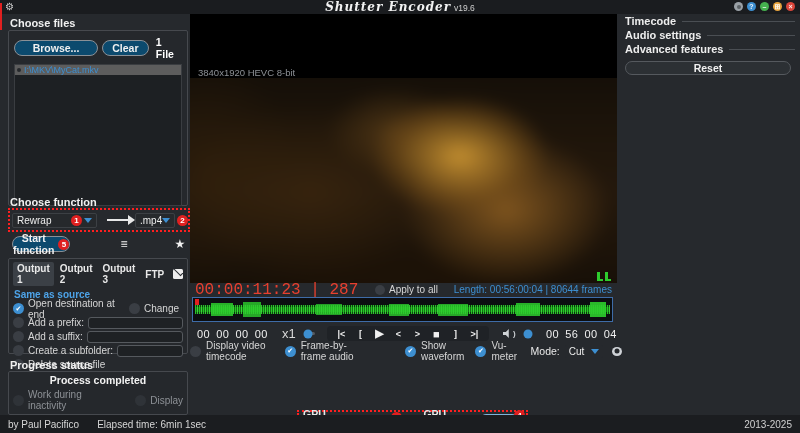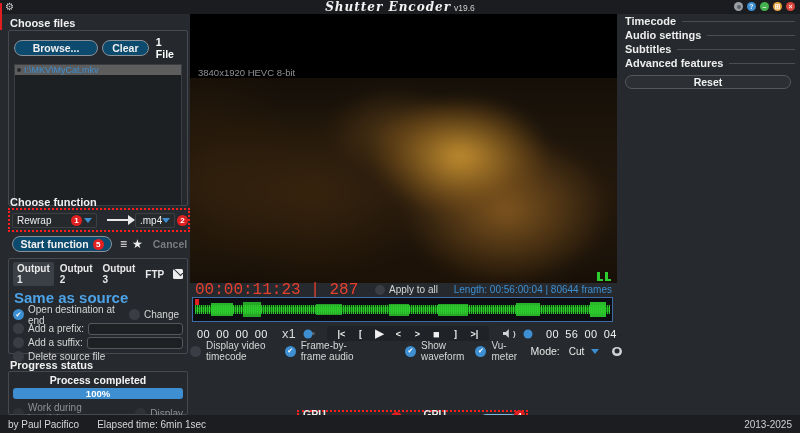--- a/index.html
+++ b/index.html
@@ -59,35 +59,35 @@
 
   #choose-fn-label { position:absolute; left:4px; top:182px; }
   #fn-annot { left:2px; top:194px; width:182px; height:24px; }
   #fn-row { position:absolute; left:6px; top:198px; width:176px; height:16px; display:flex; align-items:center; }
   #fn-select { width:98px; height:15px; }
   .fn-badge-in { margin-left:-2px; }
   #fn-arrow { position:relative; width:26px; height:2px; background:#e8e8e8; margin:0 6px 0 10px; }
   #fn-arrow::after { content:""; position:absolute; right:-6px; top:-4px; width:0; height:0;
     border-left:7px solid #e8e8e8; border-top:5px solid transparent; border-bottom:5px solid transparent; }
   #ext-select { width:40px; height:15px; }
-  #start-row { position:absolute; left:6px; top:222px; width:176px; height:16px; display:flex; align-items:center; }
+  #start-row { position:absolute; left:6px; top:222px; width:176px; height:16px; display:flex; align-items:center;gap:42px; }
   #start-btn { width:100px; height:16px; gap:4px; }
   .menu-icon { color:#f0f0f0; font-size:12px; margin-left:8px; letter-spacing:-1px; font-weight:bold;}
   .star-icon { color:#f0f0f0; font-size:12px; margin-left:6px; }
   #cancel-label { color:#787c80; font-weight:bold; font-size:10.5px; margin-left:10px; }
 
   #output-box { position:absolute; left:2px; top:244px; width:180px; height:96px; padding:3px 4px; }
   #tabs-row { display:flex; align-items:center; gap:2px; }
   .tab { font-weight:bold; font-size:10px; color:#e8e8e8; padding:1px 4px; border-radius:2px; }
   .tab.active { background:#3b4046; }
   .env { position:relative; width:15px; height:10px; background:#ededed; border-radius:1.5px;
     overflow:hidden; margin-left:3px; }
   .env::after { content:""; position:absolute; left:2px; top:-6px; width:10px; height:10px;
     transform:rotate(45deg); border-right:1.5px solid #2a2d31; border-bottom:1.5px solid #2a2d31; }
-  #same-src { color:#4da3e8; font-weight:bold; font-size:15px; margin:3px 0 2px 1px; }
+  #same-src { color:#4da3e8; font-weight:bold; font-size:10px; margin:3px 0 2px 1px; }
   .opt-row { display:flex; align-items:center; gap:4px; height:13px; margin-top:1px; }
   .spread { justify-content:space-between; }
   .grow-input { flex:1; }
 
   #progress-label { position:absolute; left:4px; top:345px; }
   #progress-box { position:absolute; left:2px; top:357px; width:180px; height:44px; padding:2px 4px; }
   #process-status { text-align:center; font-weight:bold; font-size:10.5px; color:#f2f2f2; }
   #pbar { margin-top:2px; height:11px; border-radius:3px; background:#3d8fd1; position:relative;
     display:flex; align-items:center; justify-content:center; }
   #pbar-text { font-weight:bold; font-size:9.5px; color:#fff; }
@@ -274,30 +274,32 @@
         <span class="cb-label">Add a prefix:</span>
         <span class="text-input grow-input"></span>
       </div>
       <div class="opt-row">
         <span class="cbx"></span>
         <span class="cb-label">Add a suffix:</span>
         <span class="text-input grow-input"></span>
       </div>
       <div class="opt-row">
         <span class="cbx"></span>
+        <span class="cb-label">Create a subfolder:</span>
+        <span class="text-input grow-input"></span>
+      </div>
+      <div class="opt-row">
+        <span class="cbx"></span>
         <span class="cb-label">Delete source file</span>
       </div>
     </div>
 
     <div id="progress-label" class="sec-label">Progress status</div>
     <div id="progress-box" class="box">
       <div id="process-status">Process completed</div>
-      <div id="pbar">
-        <span id="pbar-text">100%</span>
-      </div>
       <div id="progress-cbs">
         <span style="display:flex;align-items:center;gap:4px;">
           <span class="cbx dim"></span>
           <span class="dim-label">Work during inactivity</span>
         </span>
         <span style="display:flex;align-items:center;gap:4px;margin-left:28px;">
           <span class="cbx dim"></span>
           <span class="dim-label">Display</span>
         </span>
       </div>
@@ -401,24 +403,20 @@
   <div id="right">
     <div class="r-section">
       <span class="r-title">Timecode</span>
       <span class="r-line"></span>
     </div>
     <div class="r-section">
       <span class="r-title">Audio settings</span>
       <span class="r-line"></span>
     </div>
     <div class="r-section">
-      <span class="r-title">Subtitles</span>
-      <span class="r-line"></span>
-    </div>
-    <div class="r-section">
       <span class="r-title">Advanced features</span>
       <span class="r-line"></span>
     </div>
     <div class="btn" id="reset-btn">Reset</div>
   </div>
 
   <div id="footer">
     <span class="footer-text">by Paul Pacifico</span>
     <span class="footer-text">Elapsed time: 6min 1sec</span>
     <span class="years">2013-2025</span>

